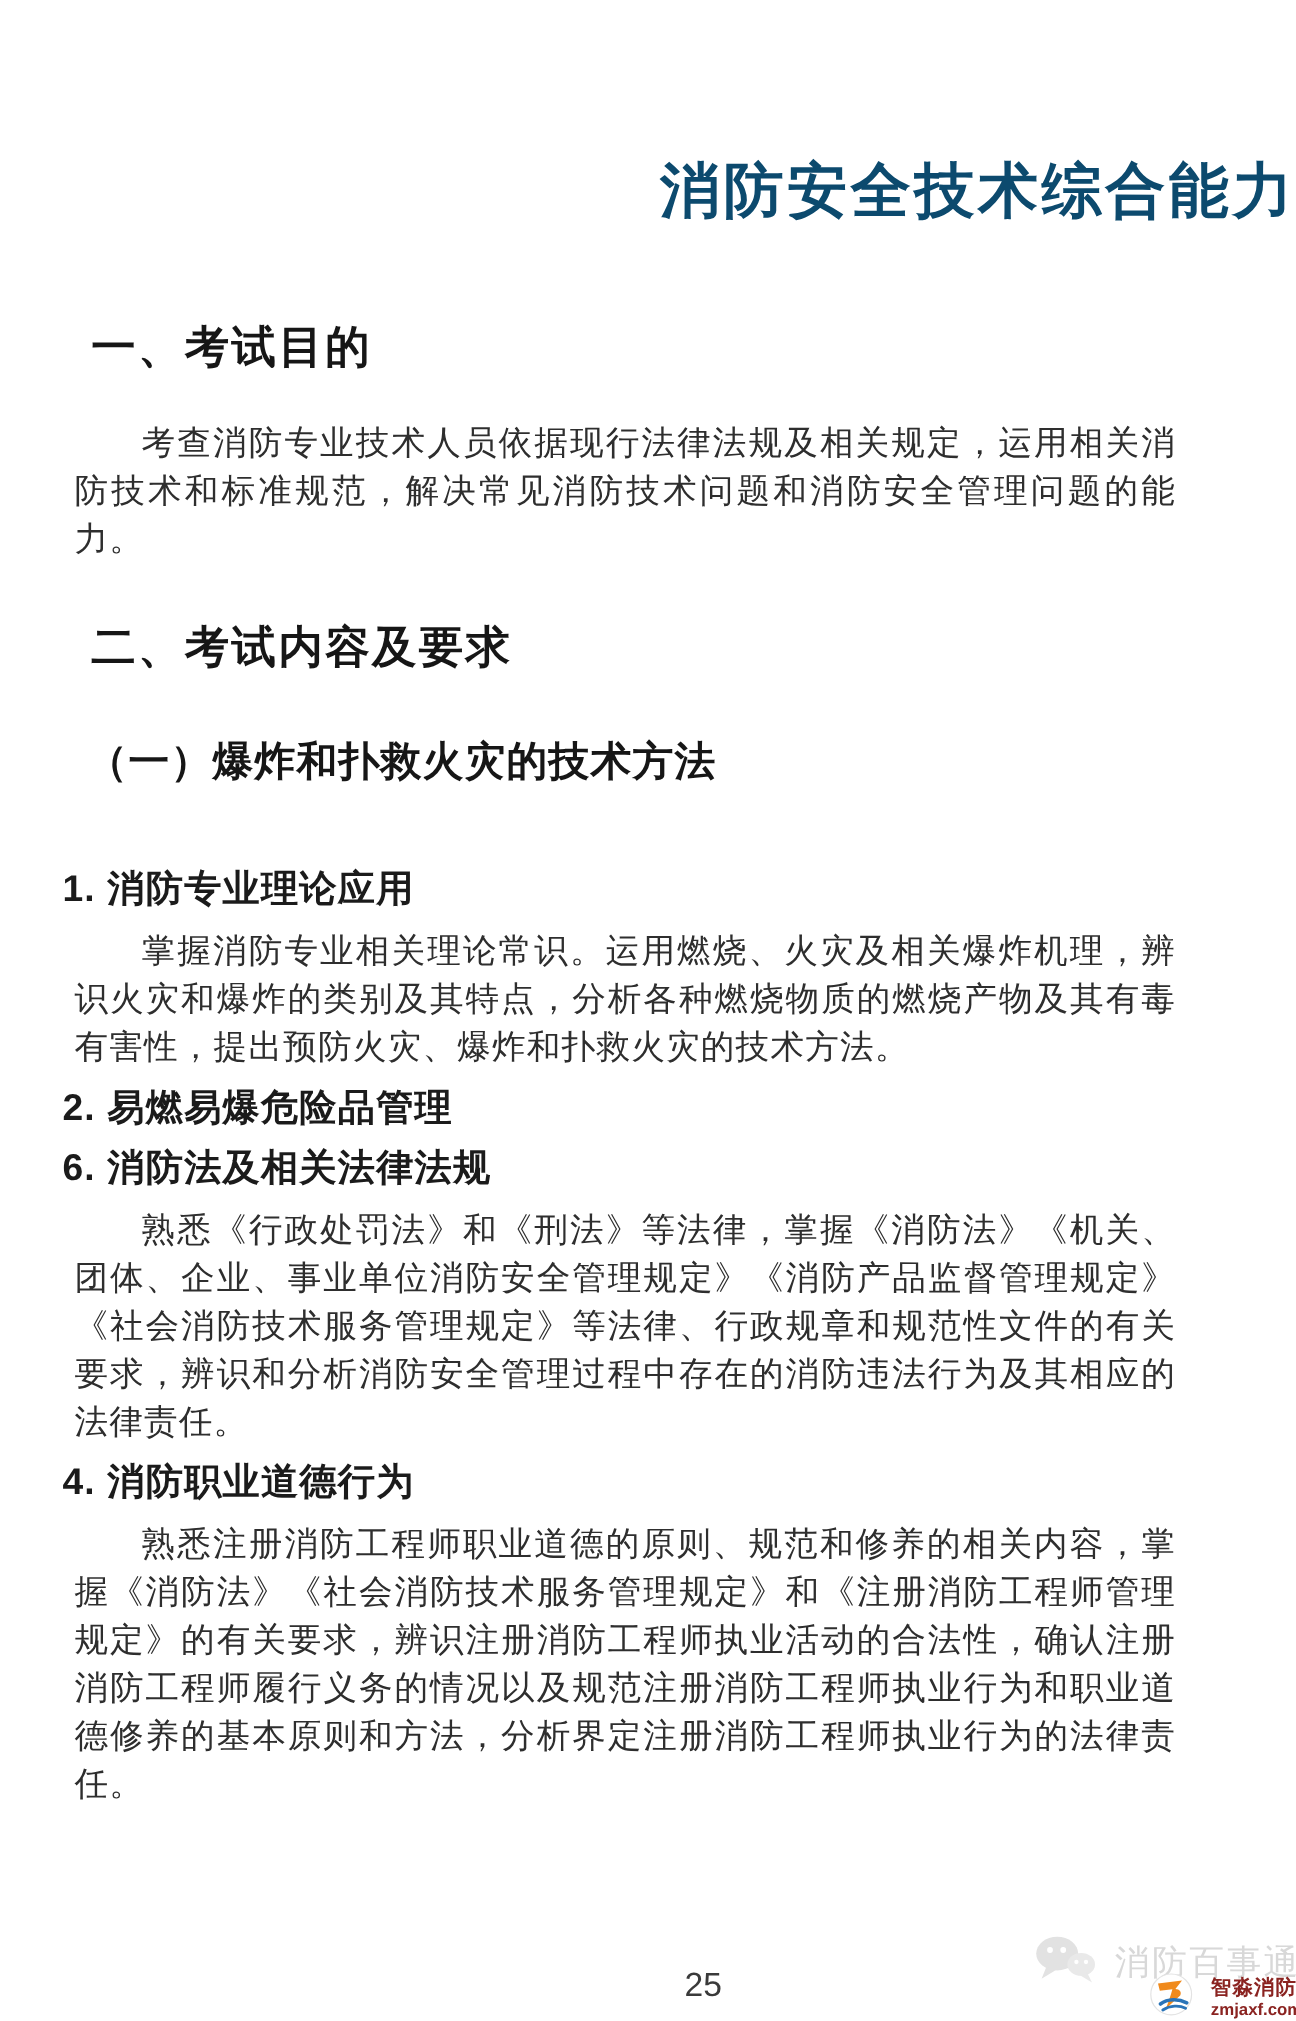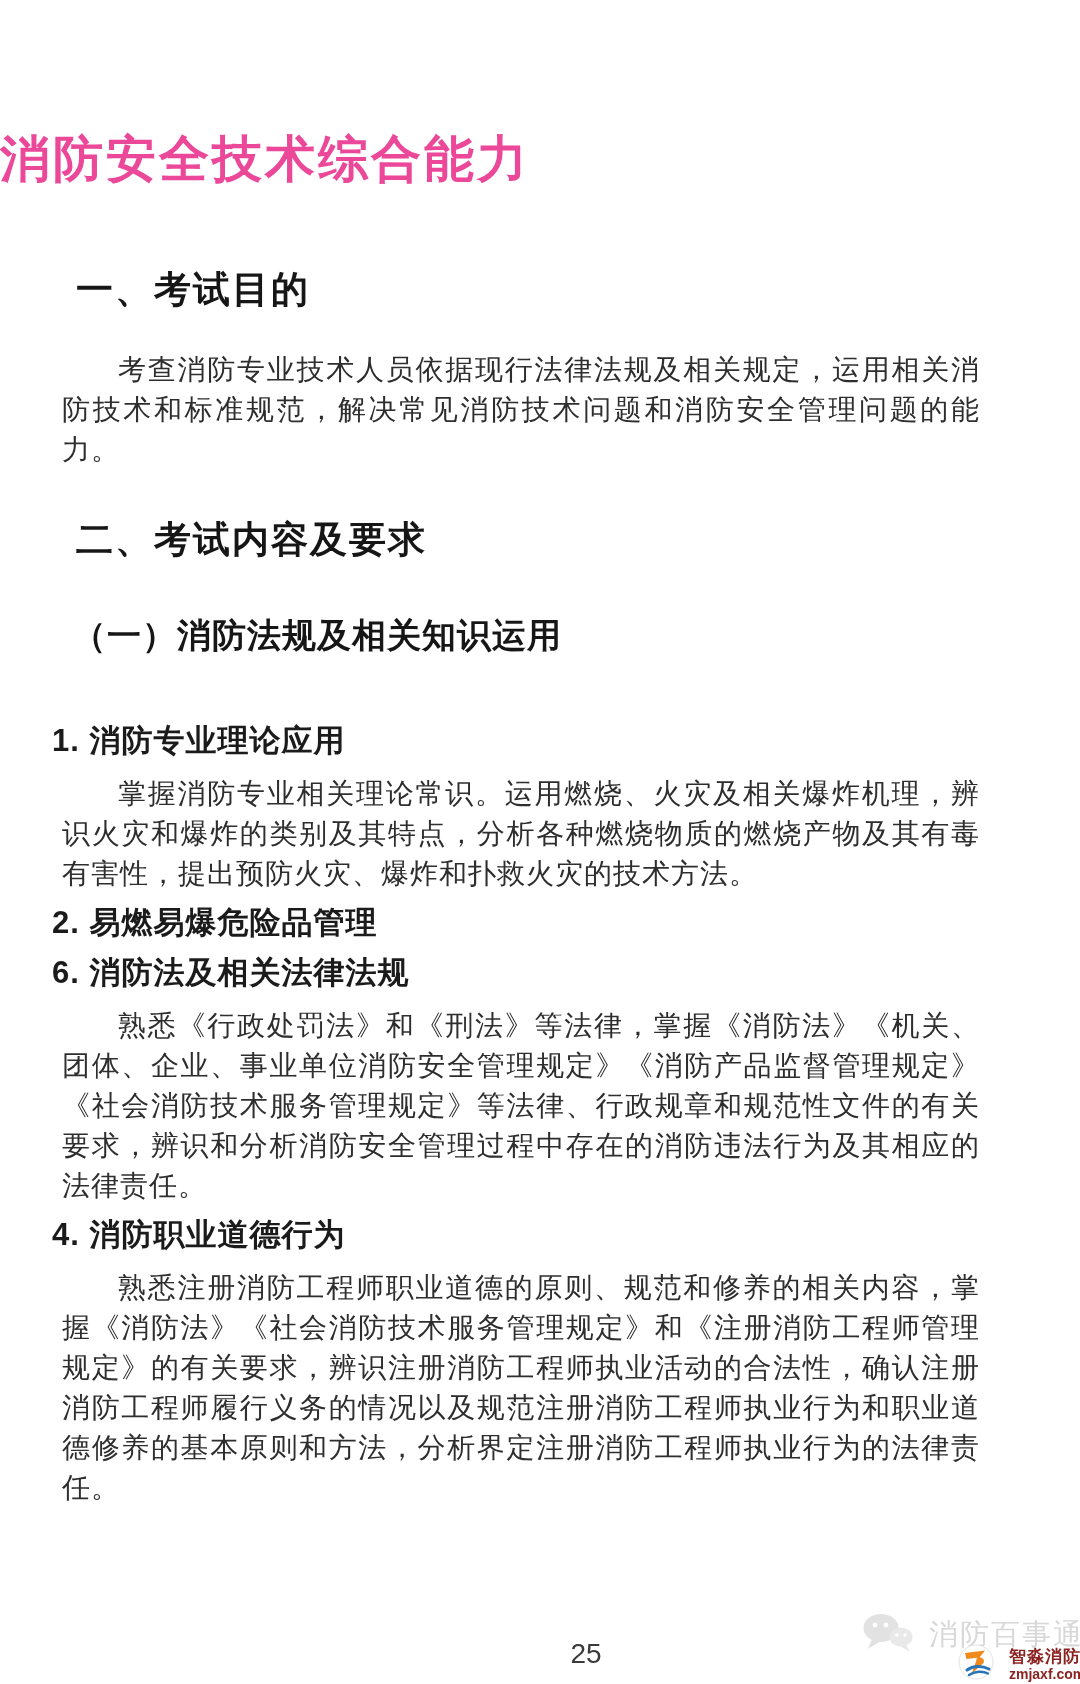--- a/index.html
+++ b/index.html
@@ -17,27 +17,27 @@
   }
   .page {
     position: absolute;
     inset: 0;
     background: #ffffff;
   }
 
   
   .doc-title {
     margin: 130px 0 0 0;
-    text-align: left;
+    text-align: right;
     font-family: "Liberation Sans", "DejaVu Sans", sans-serif;
     font-weight: 900;
     font-size: 50px;
     line-height: 58px;
     letter-spacing: 3px;
-    color: #ec4899;
+    color: #0c4a6e;
   }
   .h1 {
     margin: 0;
     padding-left: 76px;
     font-family: "Liberation Sans", "DejaVu Sans", sans-serif;
     font-weight: 900;
     font-size: 37px;
     line-height: 48px;
     letter-spacing: 2px;
     color: #161616;
@@ -136,21 +136,21 @@
 
 <div class="page">
 
   <h1 class="doc-title">消防安全技术综合能力</h1>
 
   <h2 class="h1 first">一、考试目的</h2>
   <p class="para intro">考查消防专业技术人员依据现行法律法规及相关规定，运用相关消防技术和标准规范，解决常见消防技术问题和消防安全管理问题的能力。</p>
 
   <h2 class="h1 second">二、考试内容及要求</h2>
 
-  <h3 class="h2">（一）消防法规及相关知识运用</h3>
+  <h3 class="h2">（一）爆炸和扑救火灾的技术方法</h3>
 
   <h4 class="h3 first-item">1. 消防专业理论应用</h4>
   <p class="para">掌握消防专业相关理论常识。运用燃烧、火灾及相关爆炸机理，辨识火灾和爆炸的类别及其特点，分析各种燃烧物质的燃烧产物及其有毒有害性，提出预防火灾、爆炸和扑救火灾的技术方法。</p>
 
   <h4 class="h3">2. 易燃易爆危险品管理</h4>
 
   <h4 class="h3">6. 消防法及相关法律法规</h4>
   <p class="para">熟悉《行政处罚法》和《刑法》等法律，掌握《消防法》《机关、团体、企业、事业单位消防安全管理规定》《消防产品监督管理规定》《社会消防技术服务管理规定》等法律、行政规章和规范性文件的有关要求，辨识和分析消防安全管理过程中存在的消防违法行为及其相应的法律责任。</p>
 
   <h4 class="h3">4. 消防职业道德行为</h4>

